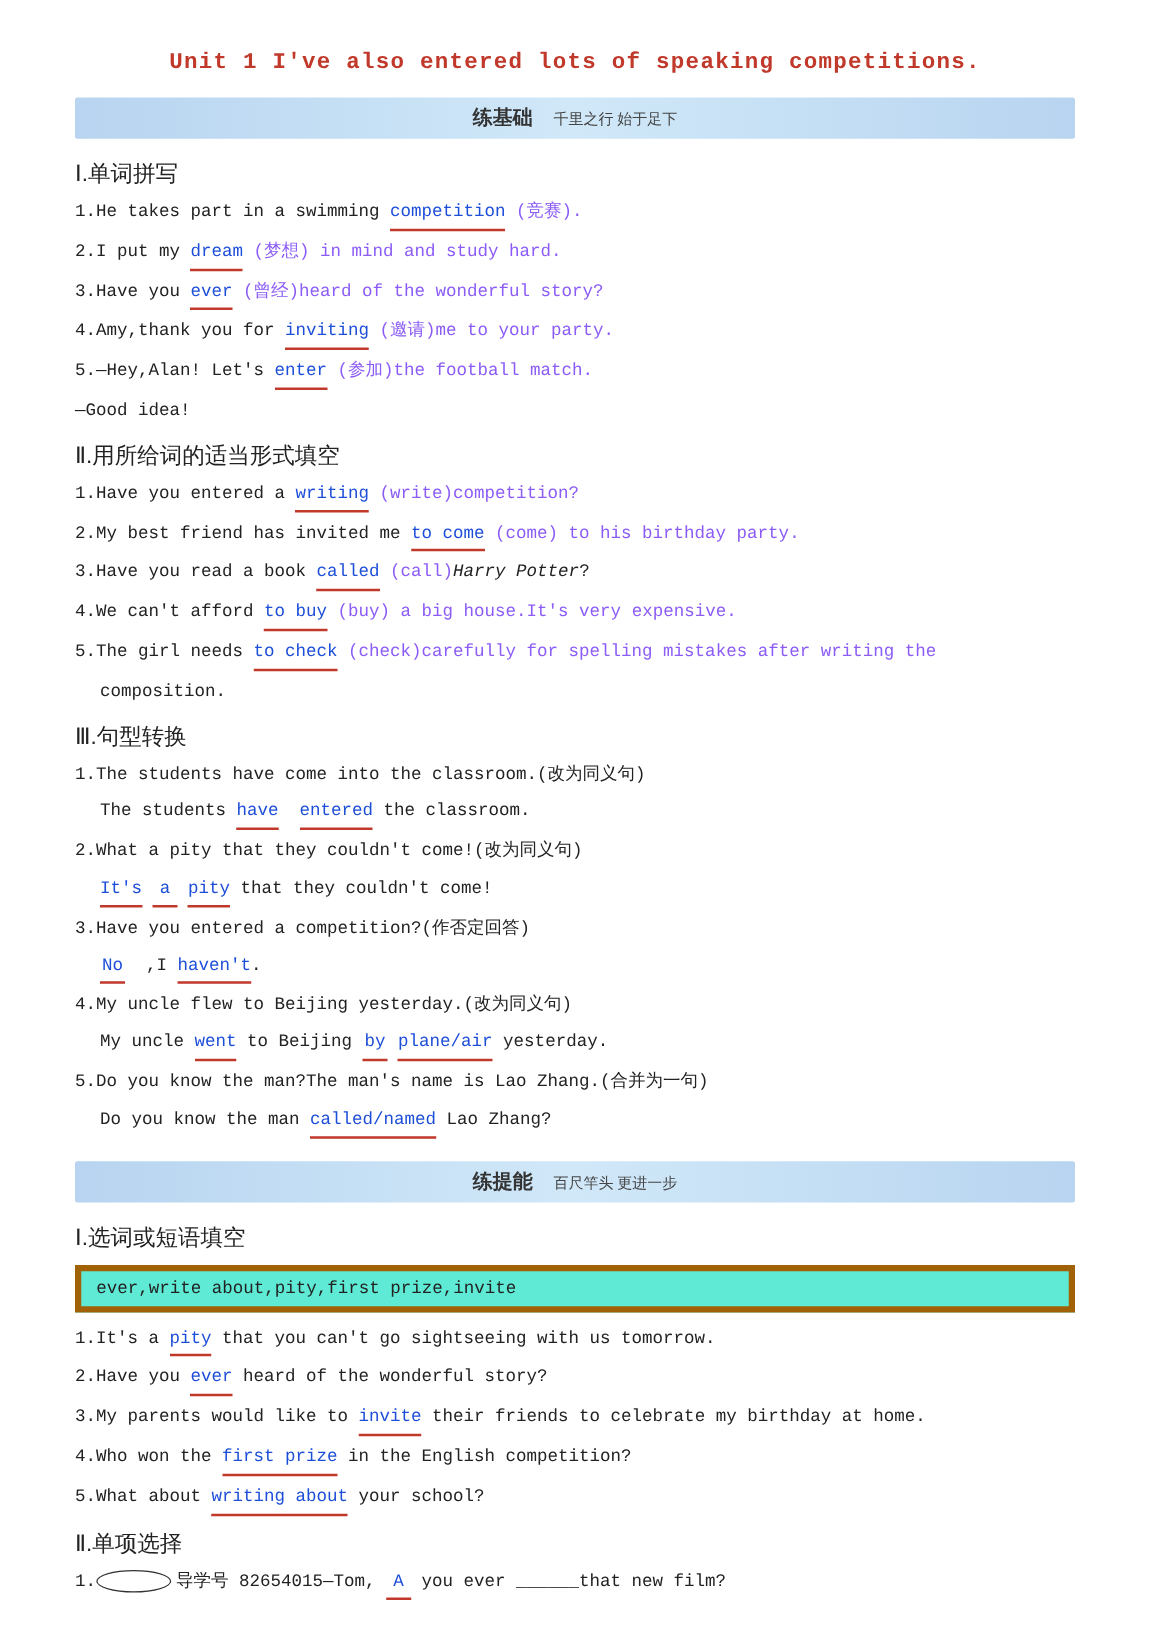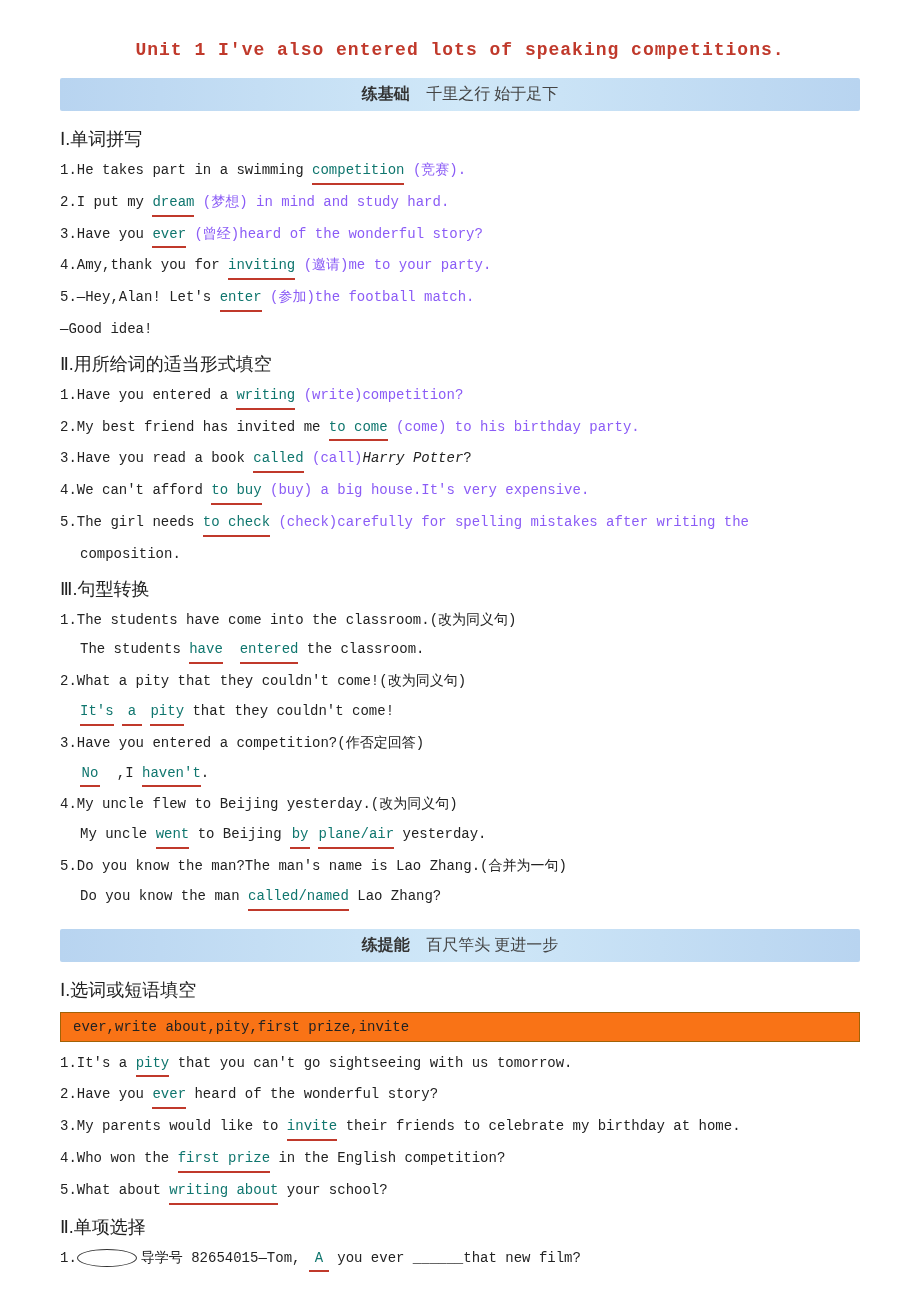--- a/index.html
+++ b/index.html
@@ -28,60 +28,60 @@
       margin-bottom: 16px;
       border-radius: 2px;
     }
     .section-banner-text {
       font-size: 16px;
       font-weight: bold;
       color: #333;
       font-family: "SimSun", "宋体", serif;
     }
     .section-banner-sub {
-      font-size: 16px;
+      font-size: 12px;
       color: #444;
       margin-left: 8px;
       font-family: "SimSun", "宋体", serif;
     }
     .part-title {
       font-size: 18px;
       margin-bottom: 8px;
       margin-top: 10px;
       font-family: Liberation Sans, sans-serif;
     }
     .exercise-line {
       margin-bottom: 6px;
       line-height: 1.7;
       font-family: "Courier New", Courier, monospace;
       font-size: 14px;
     }
     .answer {
       display: inline-block;
       border-bottom: 2px solid #c0392b;
-      color: #0f766e;
+      color: #1d4ed8;
       min-width: 20px;
       text-align: center;
       font-family: "Courier New", Courier, monospace;
       font-size: 14px;
     }
     .hint {
       color: #8b5cf6;
     }
     .italic-text {
       font-style: italic;
       text-align: center;
     }
     .word-box {
-      border: 1px solid #a16207;
+      border: 5px solid #a16207;
       padding: 6px 12px;
       margin: 10px 0;
       font-family: "Courier New", Courier, monospace;
       font-size: 14px;
-      background: #f97316;
+      background: #5eead4;
     }
     .continuation {
       margin-left: 20px;
       margin-bottom: 6px;
       line-height: 1.7;
     }
     .inline-circle {
       display: inline-block;
       border: 1px solid #333;
       border-radius: 50%;

